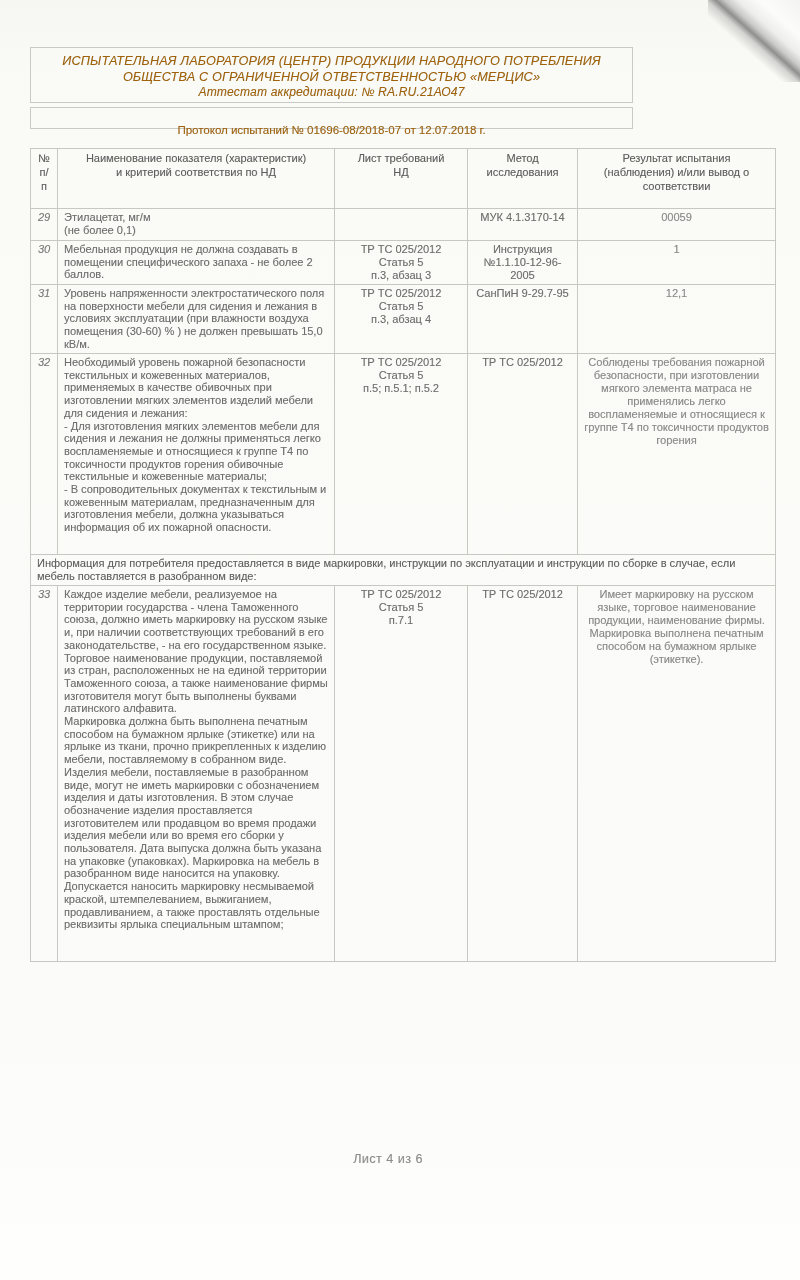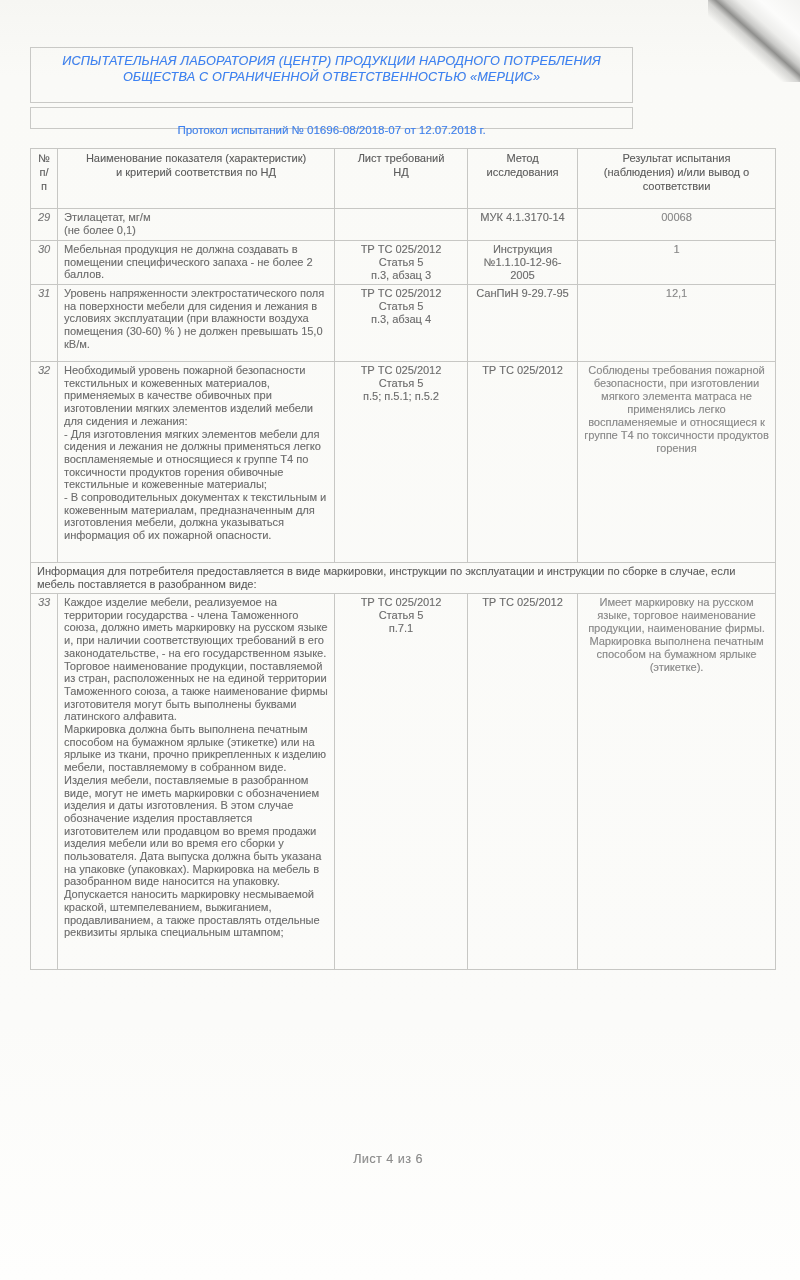--- a/index.html
+++ b/index.html
@@ -29,21 +29,21 @@
       #ededeb 66%,
       #fcfcfb 78%,
       #f3f3f1 100%);
   }
   
   .hdr-box {
     position: absolute;
     left: 30px; width: 603px;
     border: 1px solid #c9c9c6;
     text-align: center;
-    color: #3b82f6;
+    color: #a16207;
   }
   .hdr-box.lab { top: 47px; height: 56px; padding-top: 6px; }
   .hdr-box.proto { top: 107px; height: 22px; padding-top: 16px; font-size: 11.5px; }
   .lab-line { font-style: italic; font-size: 12.6px; line-height: 15.5px; letter-spacing: 0.2px; }
   .lab-line.small { font-size: 12px; }
   
   table.results {
     position: absolute;
     left: 30px; top: 148px;
     width: 745px;
@@ -87,21 +87,21 @@
     padding-top: 3px;
   }
   td.result {
     text-align: center;
     vertical-align: middle;
     color: #8b8b8b;
     line-height: 13px;
   }
   tr.r29 { height: 32px; margin-top: 20px; }
   tr.r30 { height: 43px; }
-  tr.r31 { height: 77px; margin-top: 9px; }
+  tr.r31 { height: 69px; margin-top: 9px; }
   tr.r32 { height: 201px; }
   tr.section-row { height: 29px; }
   tr.r33 { height: 376px; }
   td.section {
     font-weight: bold;
     color: #5f5f5f;
     font-size: 11px;
     line-height: 13px;
     text-align: left;
     vertical-align: top;
@@ -121,20 +121,21 @@
 </head>
 <body>
 
 <div class="page">
 
   <div class="corner-fold"></div>
 
   <div class="hdr-box lab">
     <div class="lab-line">ИСПЫТАТЕЛЬНАЯ ЛАБОРАТОРИЯ (ЦЕНТР) ПРОДУКЦИИ НАРОДНОГО ПОТРЕБЛЕНИЯ</div>
     <div class="lab-line">ОБЩЕСТВА С ОГРАНИЧЕННОЙ ОТВЕТСТВЕННОСТЬЮ «МЕРЦИС»</div>
+    <div class="lab-line small">Аттестат аккредитации: № RA.RU.21АО47</div>
   </div>
 
   <div class="hdr-box proto">Протокол испытаний № 01696-08/2018-07 от 12.07.2018 г.</div>
 
   <table class="results">
     <colgroup>
       <col style="width:27px">
       <col style="width:277px">
       <col style="width:133px">
       <col style="width:110px">
@@ -155,21 +156,21 @@
 соответствии</th>
       </tr>
     </thead>
     <tbody>
       <tr class="r29">
         <td class="num">29</td>
         <td class="name">Этилацетат, мг/м
 (не более 0,1)</td>
         <td class="punkt"></td>
         <td class="method">МУК 4.1.3170-14</td>
-        <td class="result">00068</td>
+        <td class="result">00059</td>
       </tr>
       <tr class="r30">
         <td class="num">30</td>
         <td class="name">Мебельная продукция не должна создавать в помещении специфического запаха - не более 2 баллов.</td>
         <td class="punkt">ТР ТС 025/2012
 Статья 5
 п.3, абзац 3</td>
         <td class="method">Инструкция
 №1.1.10-12-96-
 2005</td>

